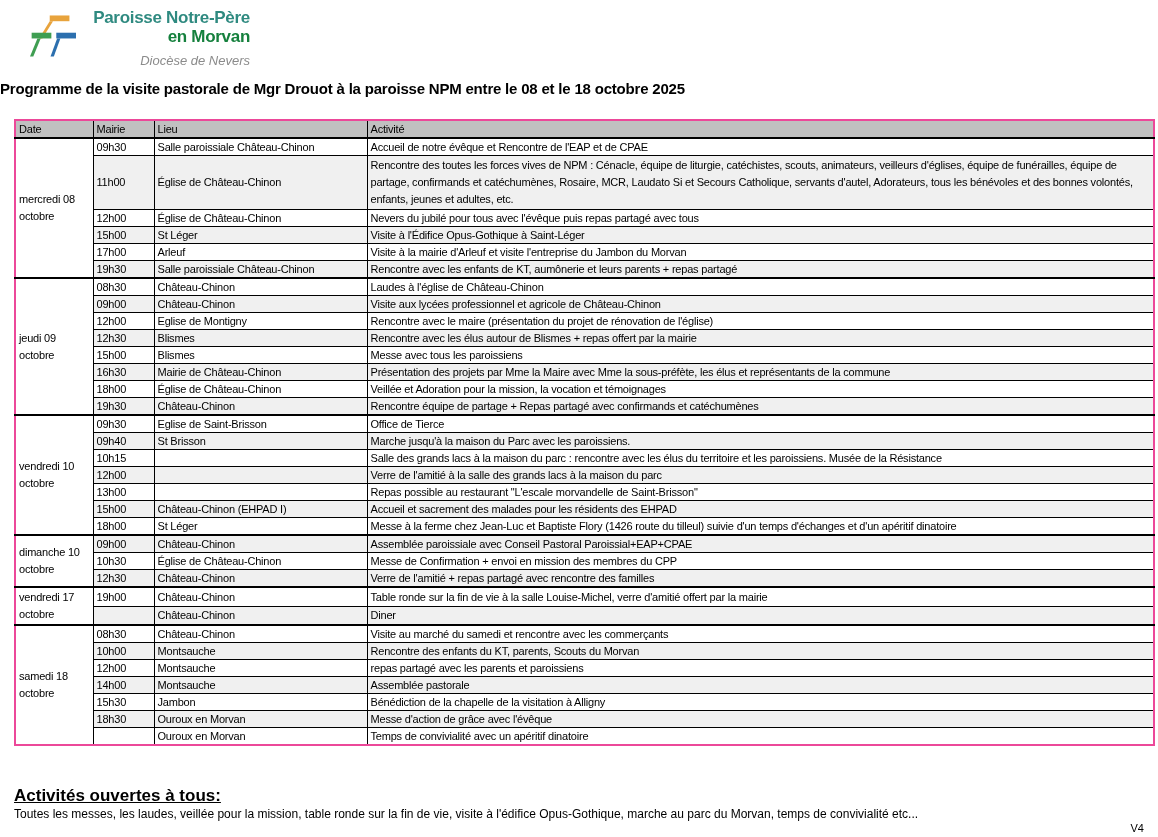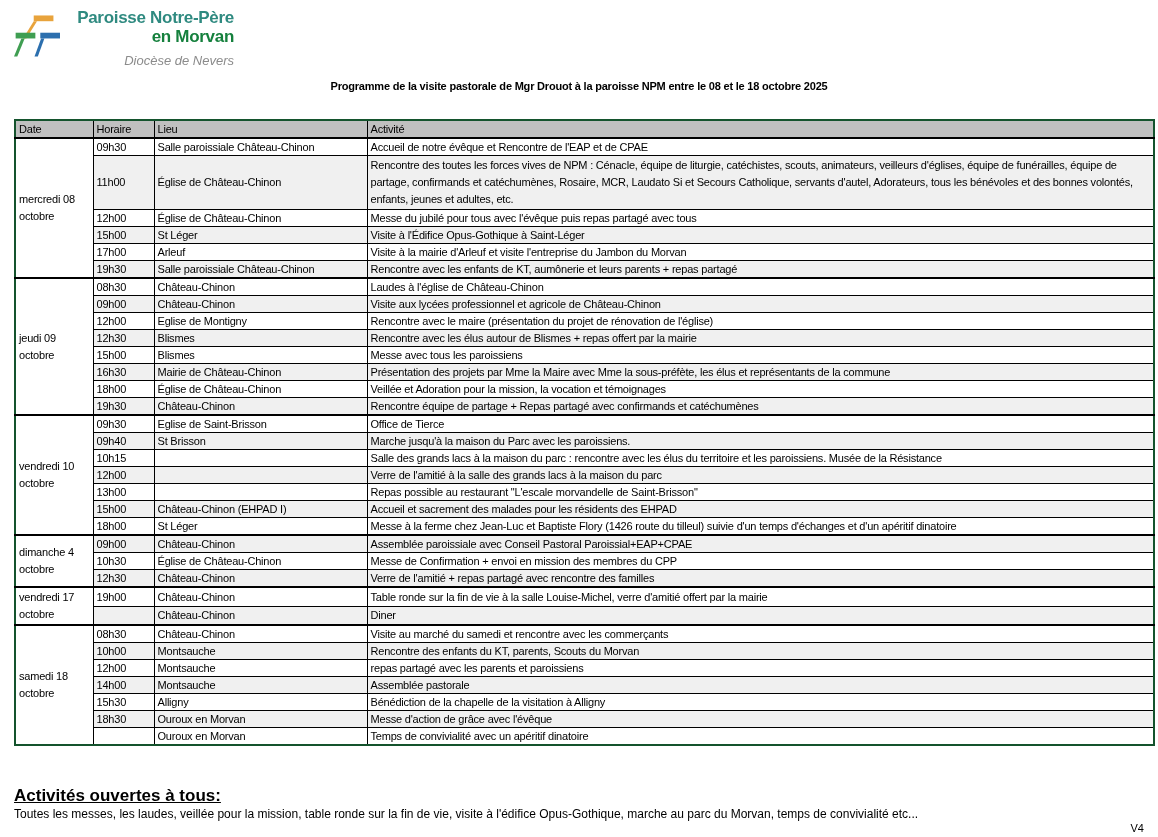--- a/index.html
+++ b/index.html
@@ -6,30 +6,30 @@
   html,body { width:1158px; height:837px; }
   body {
     position: relative;
     background: #ffffff;
     font-family: "Liberation Sans", sans-serif;
     color: #000;
     overflow: hidden;
   }
 
   
-  .logo { position:absolute; left:12px; top:6px; width:240px; height:62px; }
+  .logo { position:absolute; left:28px; top:6px; width:240px; height:62px; }
   .logo-mark { position:absolute; left:2px; top:2px; width:46px; height:56px; }
   .logo-text { position:absolute; left:40px; top:2px; width:182px; }
   .logo-line { font-weight:bold; font-size:17px; line-height:19px; text-align:right; letter-spacing:-0.3px; }
   .logo-sub { font-style:italic; font-size:13px; line-height:18px; text-align:right; margin-top:6px; }
 
   
   .page-title {
     position:absolute; left:0; top:80px; width:1158px;
-    text-align:center; font-weight:bold; font-size:11px; letter-spacing:-0.2px;
+    font-weight:bold; font-size:15px; letter-spacing:-0.2px;
   }
 
   
   table.schedule {
     position:absolute; left:14px; top:119px; width:1141px;
     border-collapse:collapse; table-layout:fixed;
     font-size:11px; letter-spacing:-0.2px;
   }
   .schedule th, .schedule td {
     border:1px solid #000;
@@ -38,21 +38,21 @@
     vertical-align:middle;
     line-height:14px;
     height:16px;
     overflow:hidden;
   }
   .schedule thead th {
     background:#c0c0c0;
     font-weight:normal;
     height:18px;
   }
-  table.schedule { border:2px solid #14532d; }
+  table.schedule { border:2px solid #ec4899; }
   .schedule tbody { border-top:2px solid #000; }
   .schedule tr.alt td { background:#f0f0f0; }
   .schedule td.date-cell {
     background:#ffffff !important;
     vertical-align:middle;
     line-height:17px;
   }
   .schedule tr.tall td { height:auto; line-height:17px; }
   .schedule tr.tall td.activity-cell { min-height:50px; }
   .schedule b { font-weight:normal; }
@@ -96,41 +96,41 @@
 <table class="schedule">
   <colgroup>
     <col style="width:78px">
       <col style="width:61px">
       <col style="width:213px">
       <col>
   </colgroup>
   <thead>
     <tr>
       <th>Date</th>
-      <th>Horaire</th>
+      <th>Mairie</th>
       <th>Lieu</th>
       <th>Activité</th>
     </tr>
   </thead>
 <tbody>
       <tr>
         <td class="date-cell" rowspan="6">mercredi 08 octobre</td>
         <td class="time-cell">09h30</td>
         <td class="place-cell">Salle paroissiale Château-Chinon</td>
         <td class="activity-cell">Accueil de notre évêque et Rencontre de l'EAP et de CPAE</td>
       </tr>
       <tr class="alt tall">
         <td class="time-cell">11h00</td>
         <td class="place-cell">Église de Château-Chinon</td>
         <td class="activity-cell">Rencontre des toutes les forces vives de NPM : Cénacle, équipe de liturgie, catéchistes, scouts, animateurs, veilleurs d'églises, équipe de funérailles, équipe de partage, confirmands et catéchumènes, Rosaire, MCR, Laudato Si et Secours Catholique, servants d'autel, Adorateurs, tous les bénévoles et des bonnes volontés, enfants, jeunes et adultes, etc.</td>
       </tr>
       <tr>
         <td class="time-cell">12h00</td>
         <td class="place-cell">Église de Château-Chinon</td>
-        <td class="activity-cell">Messe du jubilé pour tous avec l'évêque puis repas partagé avec tous</td>
+        <td class="activity-cell">Nevers du jubilé pour tous avec l'évêque puis repas partagé avec tous</td>
       </tr>
       <tr class="alt">
         <td class="time-cell">15h00</td>
         <td class="place-cell">St Léger</td>
         <td class="activity-cell">Visite à l'Édifice Opus-Gothique à Saint-Léger</td>
       </tr>
       <tr>
         <td class="time-cell">17h00</td>
         <td class="place-cell">Arleuf</td>
         <td class="activity-cell">Visite à la mairie d'Arleuf et visite l'entreprise du Jambon du Morvan</td>
@@ -217,21 +217,21 @@
         <td class="activity-cell">Accueil et sacrement des malades pour les résidents des EHPAD</td>
       </tr>
       <tr>
         <td class="time-cell">18h00</td>
         <td class="place-cell">St Léger</td>
         <td class="activity-cell">Messe à la ferme chez Jean-Luc et Baptiste Flory (1426 route du tilleul) suivie d'un temps d'échanges et d'un apéritif dinatoire</td>
       </tr>
     </tbody>
     <tbody>
       <tr class="alt">
-        <td class="date-cell" rowspan="3">dimanche 4 octobre</td>
+        <td class="date-cell" rowspan="3">dimanche 10 octobre</td>
         <td class="time-cell">09h00</td>
         <td class="place-cell">Château-Chinon</td>
         <td class="activity-cell">Assemblée paroissiale avec <b>Conseil Pastoral Paroissial</b>+EAP+CPAE</td>
       </tr>
       <tr>
         <td class="time-cell">10h30</td>
         <td class="place-cell">Église de Château-Chinon</td>
         <td class="activity-cell">Messe de <b>Confirmation</b> + envoi en mission des membres du CPP</td>
       </tr>
       <tr class="alt">
@@ -270,21 +270,21 @@
         <td class="place-cell">Montsauche</td>
         <td class="activity-cell">repas partagé avec les parents et paroissiens</td>
       </tr>
       <tr class="alt">
         <td class="time-cell">14h00</td>
         <td class="place-cell">Montsauche</td>
         <td class="activity-cell">Assemblée pastorale</td>
       </tr>
       <tr>
         <td class="time-cell">15h30</td>
-        <td class="place-cell">Alligny</td>
+        <td class="place-cell">Jambon</td>
         <td class="activity-cell">Bénédiction de la chapelle de la visitation à Alligny</td>
       </tr>
       <tr class="alt">
         <td class="time-cell">18h30</td>
         <td class="place-cell">Ouroux en Morvan</td>
         <td class="activity-cell">Messe d'action de grâce avec l'évêque</td>
       </tr>
       <tr>
         <td class="time-cell"></td>
         <td class="place-cell">Ouroux en Morvan</td>

